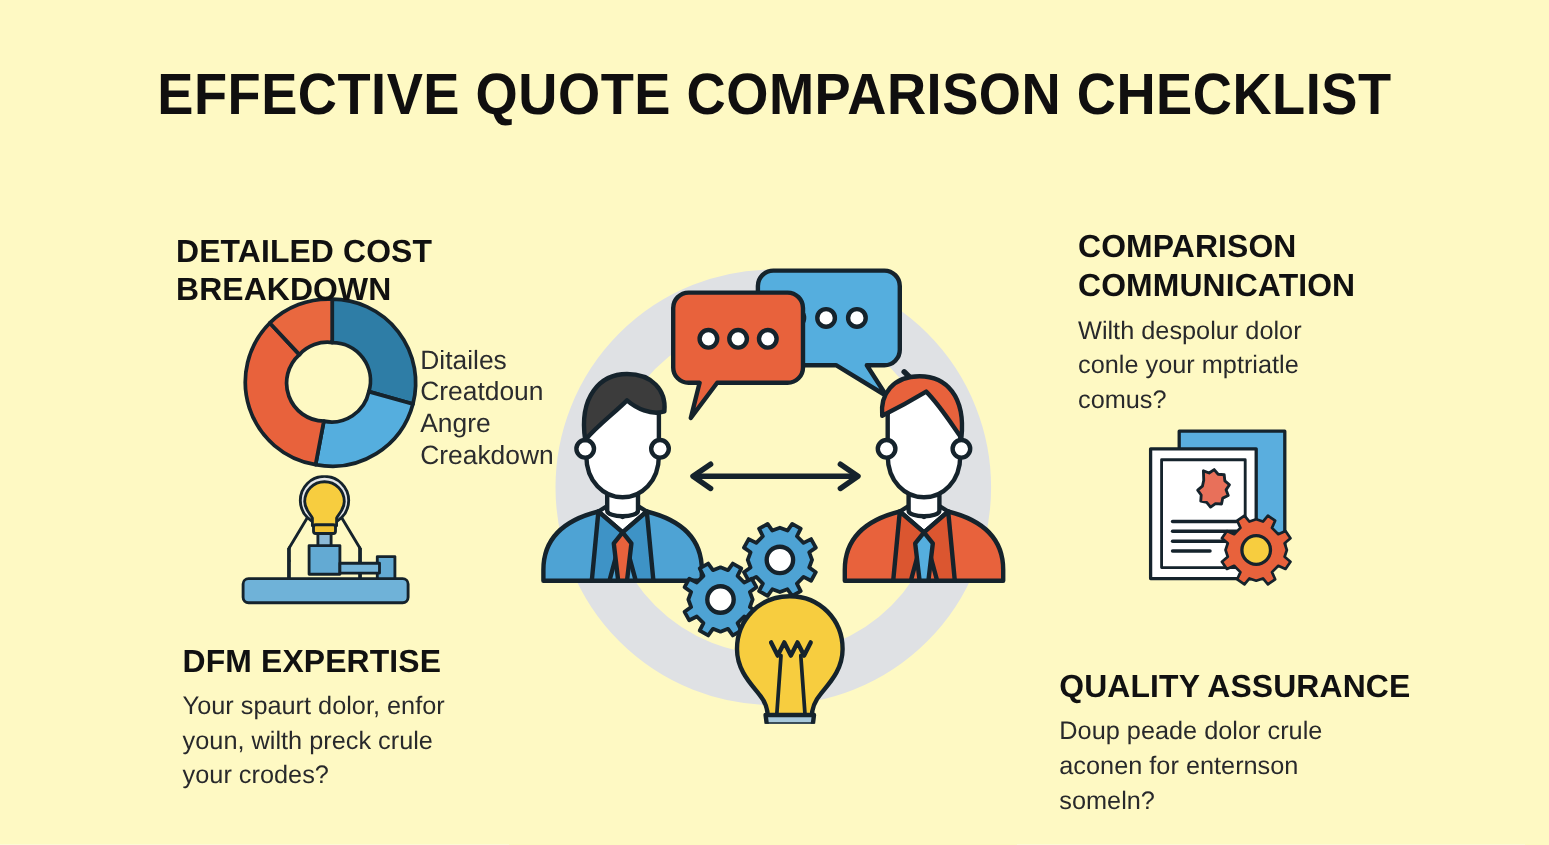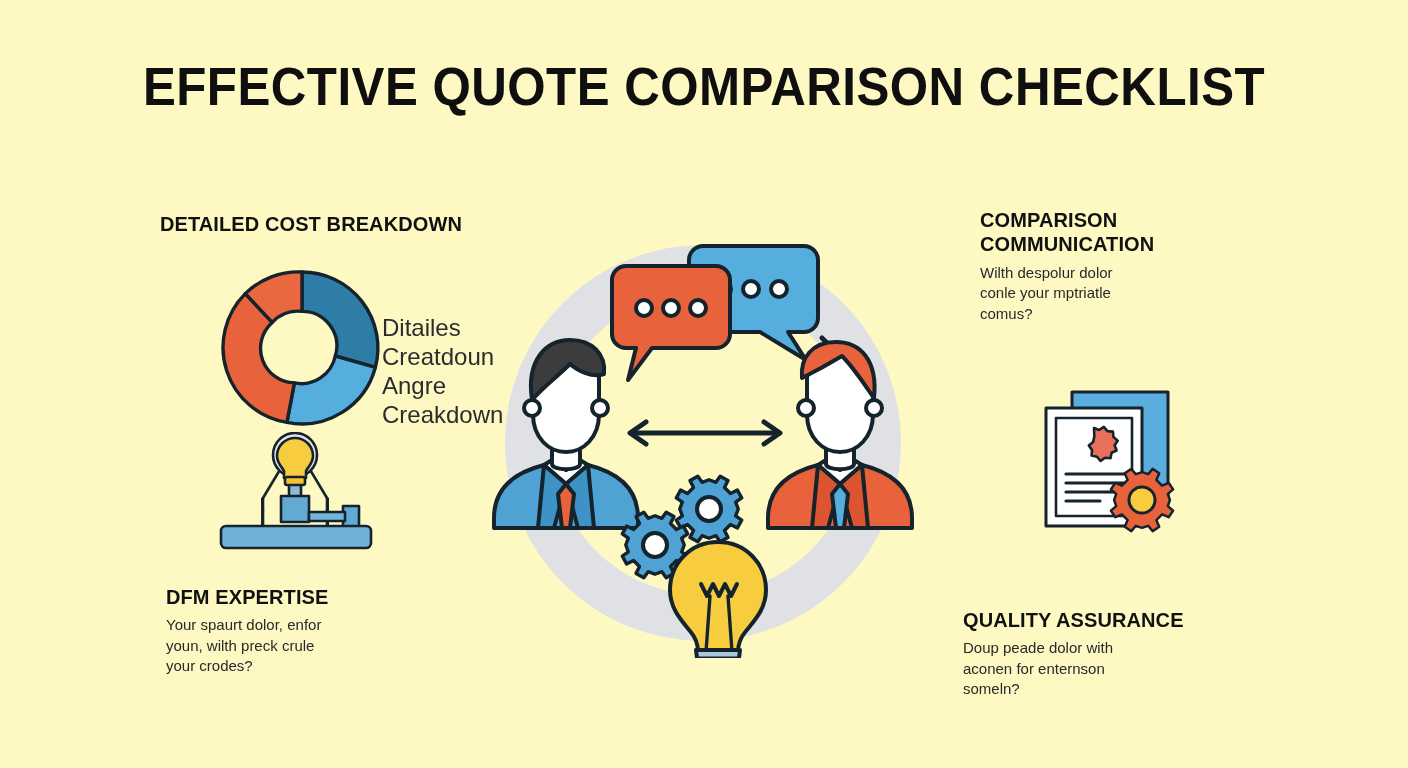--- a/index.html
+++ b/index.html
@@ -36,31 +36,31 @@
     transform: scaleX(0.93);
     transform-origin: center top;
     white-space: nowrap;
   }
 
   
   .block { position: absolute; }
   .block-heading {
     font-family: "Liberation Sans", sans-serif;
     font-weight: bold;
-    font-size: 20px;
+    font-size: 29px;
     letter-spacing: 0.1px;
     color: #111111;
     line-height: 1.22;
     margin: 0;
     white-space: pre-line;
   }
   .block-body {
     font-family: "Liberation Sans", sans-serif;
     font-weight: 400;
-    font-size: 15px;
+    font-size: 23px;
     color: #28292b;
     line-height: 1.37;
     margin: 6px 0 0 0;
     white-space: pre-line;
   }
 
   #block-cost      { left: 160px;  top: 212px;  width: 400px; }
   #block-dfm       { left: 166px;  top: 585px;  width: 330px; }
   #block-transp    { left: 980px;  top: 208px;  width: 300px; }
   #block-quality   { left: 963px;  top: 583px;  width: 330px; margin-top: 25px; }
@@ -200,21 +200,21 @@
                    L-32.5 -21 L-24.5 -17.5 L-17.5 -24.5 L-21 -32.5 L-13 -38
                    L-7.5 -31.5 Z" transform="scale(0.82)" fill="#e8623c"></path>
           <circle cx="0" cy="0" r="13" fill="#f7cd3f"></circle>
         </g>
       </g>
     </svg>
   </div>
 
   <div class="block" id="block-quality">
     <p class="block-heading">QUALITY ASSURANCE</p>
-    <p class="block-body">Doup peade dolor with
+    <p class="block-body">Doup peade dolor crule
 aconen for enternson
 someln?</p>
   </div>
 
   <div class="icon-wrap" id="center-icon">
     <svg width="430" height="430" viewBox="0 0 430 430" aria-hidden="true">
 
       <g>
         <circle cx="215" cy="215" r="175" fill="none" stroke="#dfe1e4" stroke-width="46"></circle>
       </g>

